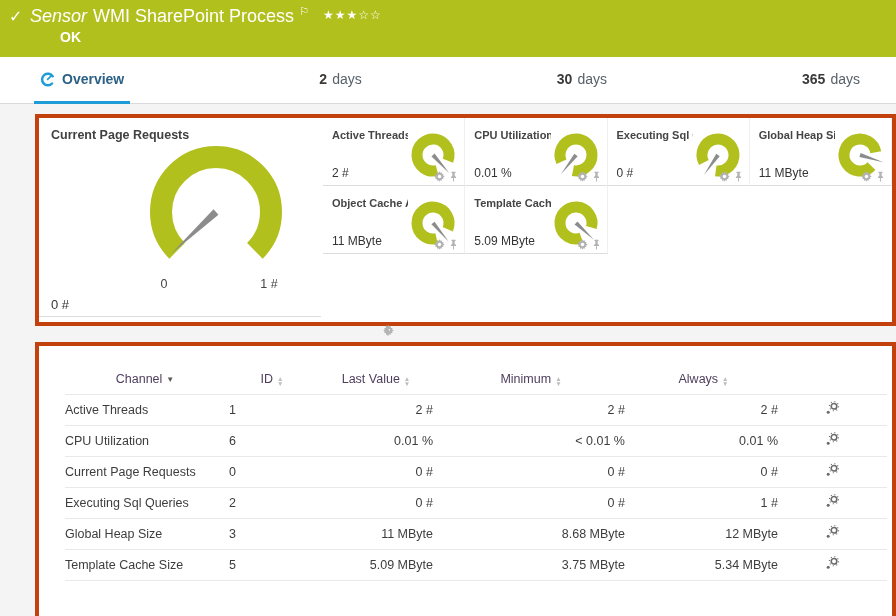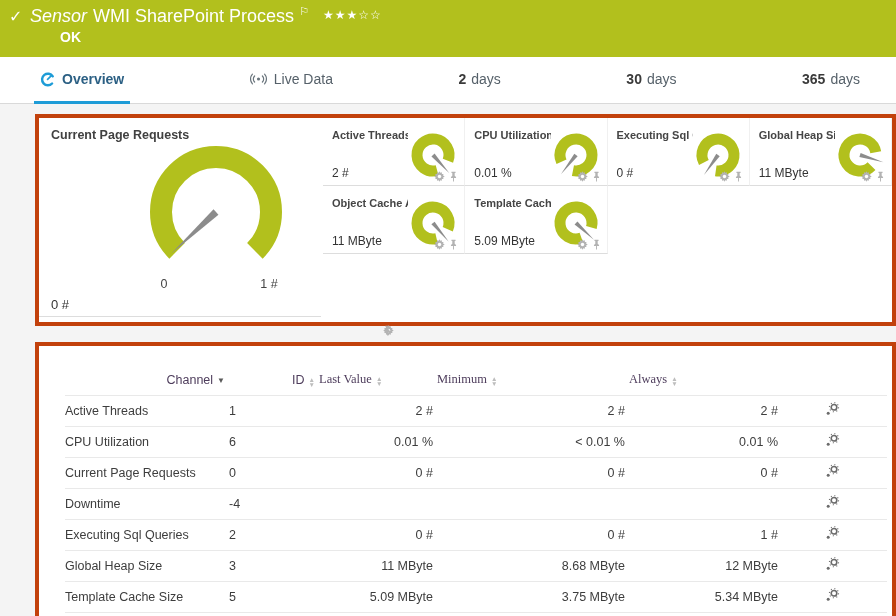--- a/index.html
+++ b/index.html
@@ -44,22 +44,22 @@
                        color:#454545; white-space:nowrap; overflow:hidden;}
   .small-cell svg.sg{position:absolute; right:3px; top:11px;}
   .small-cell .g-value{position:absolute; left:9px; bottom:5px; font-size:12px; color:#333;}
   .spacer-cell{border:none;}
 
   
   .table-panel{margin-top:16px; height:282px; padding:20px 0 0 0;}
   table{border-collapse:collapse; table-layout:fixed; margin-left:26px; width:822px; font-size:12.5px;}
   col.c-channel{width:164px;} col.c-id{width:90px;} col.c-last{width:118px;}
   col.c-min{width:192px;} col.c-max{width:153px;} col.c-act{width:105px;}
-  th{font-weight:normal; color:var(--table-header); text-align:right; padding:6px 4px 8px 0; cursor:pointer; white-space:nowrap;}
-  th.al-r{text-align:left;font-family:Liberation Serif, serif;} th.al-c{text-align:center;}
+  th{font-weight:normal; color:var(--table-header); text-align:center; padding:6px 4px 8px 0; cursor:pointer; white-space:nowrap;}
+  th.al-r{text-align:center;} th.al-c{text-align:center;}
   td{padding:6px 4px 6px 0; border-top:1px solid #e9e9e9; color:#3d3d3d; white-space:nowrap; overflow:hidden;}
   tr:last-child td{border-bottom:1px solid #e9e9e9;}
   td.al-r{text-align:right;} td.al-c{text-align:center;}
   .sort-both{display:inline-flex; flex-direction:column; font-size:6.5px; line-height:5px;
              color:#bdbdbd; vertical-align:2px; margin-left:4px; font-style:normal;}
   .sort-active{font-size:8px; color:#5a5a5a; margin-left:4px; vertical-align:1px;}
   .chan-edit{display:inline-flex; cursor:pointer;}
 </style>
 </head>
 <body>
@@ -74,34 +74,20 @@
 
 <nav class="tabbar" id="tabbar">
     <div class="tab active">
       <span class="tab-icon">
         <svg viewBox="0 0 16 16" width="15" height="15">
           <path d="M12.9 12.3 A6.2 6.2 0 1 1 13.6 4.6" fill="none" stroke="currentColor" stroke-width="2.6" stroke-linecap="round"></path>
           <line x1="7.6" y1="8.4" x2="12.6" y2="3.4" stroke="currentColor" stroke-width="1.8"></line>
         </svg>
       </span>
       <span>Overview</span>
-    </div>
-    <div class="tab">
-      <span class="tab-icon">
-        <svg viewBox="0 0 18 13" width="17" height="12">
-          <g fill="none" stroke="currentColor" stroke-width="1.3" stroke-linecap="round">
-            <path d="M4.8 3.2a4.6 4.6 0 0 0 0 6.6"></path>
-            <path d="M13.2 3.2a4.6 4.6 0 0 1 0 6.6"></path>
-            <path d="M2.4 1.2a8 8 0 0 0 0 10.6"></path>
-            <path d="M15.6 1.2a8 8 0 0 1 0 10.6"></path>
-          </g>
-          <circle cx="9" cy="6.5" r="1.7" fill="currentColor"></circle>
-        </svg>
-      </span>
-      <span>Live Data</span>
     </div>
     <div class="tab">
       <span class="tab-num">2</span>
       <span>days</span>
     </div>
     <div class="tab">
       <span class="tab-num">30</span>
       <span>days</span>
     </div>
     <div class="tab">
@@ -342,34 +328,20 @@
             <td class="al-r">0 #</td>
             <td class="al-c"><span class="chan-edit">
                 <svg viewBox="0 0 16 16" width="15" height="15">
                   <circle cx="9.6" cy="5.6" r="3" fill="none" stroke="#6b6b6b" stroke-width="1.7"></circle>
                   <circle cx="9.6" cy="5.6" r="4.9" fill="none" stroke="#6b6b6b" stroke-width="1.1" stroke-dasharray="1.2 2.6"></circle>
                   <circle cx="3.4" cy="11.9" r="1.6" fill="#6b6b6b"></circle>
                 </svg>
               </span></td>
           </tr>
           <tr>
-            <td class="">Downtime</td>
-            <td class="">-4</td>
-            <td class="al-r"></td>
-            <td class="al-r"></td>
-            <td class="al-r"></td>
-            <td class="al-c"><span class="chan-edit">
-                <svg viewBox="0 0 16 16" width="15" height="15">
-                  <circle cx="9.6" cy="5.6" r="3" fill="none" stroke="#6b6b6b" stroke-width="1.7"></circle>
-                  <circle cx="9.6" cy="5.6" r="4.9" fill="none" stroke="#6b6b6b" stroke-width="1.1" stroke-dasharray="1.2 2.6"></circle>
-                  <circle cx="3.4" cy="11.9" r="1.6" fill="#6b6b6b"></circle>
-                </svg>
-              </span></td>
-          </tr>
-          <tr>
             <td class="">Executing Sql Queries</td>
             <td class="">2</td>
             <td class="al-r">0 #</td>
             <td class="al-r">0 #</td>
             <td class="al-r">1 #</td>
             <td class="al-c"><span class="chan-edit">
                 <svg viewBox="0 0 16 16" width="15" height="15">
                   <circle cx="9.6" cy="5.6" r="3" fill="none" stroke="#6b6b6b" stroke-width="1.7"></circle>
                   <circle cx="9.6" cy="5.6" r="4.9" fill="none" stroke="#6b6b6b" stroke-width="1.1" stroke-dasharray="1.2 2.6"></circle>
                   <circle cx="3.4" cy="11.9" r="1.6" fill="#6b6b6b"></circle>

